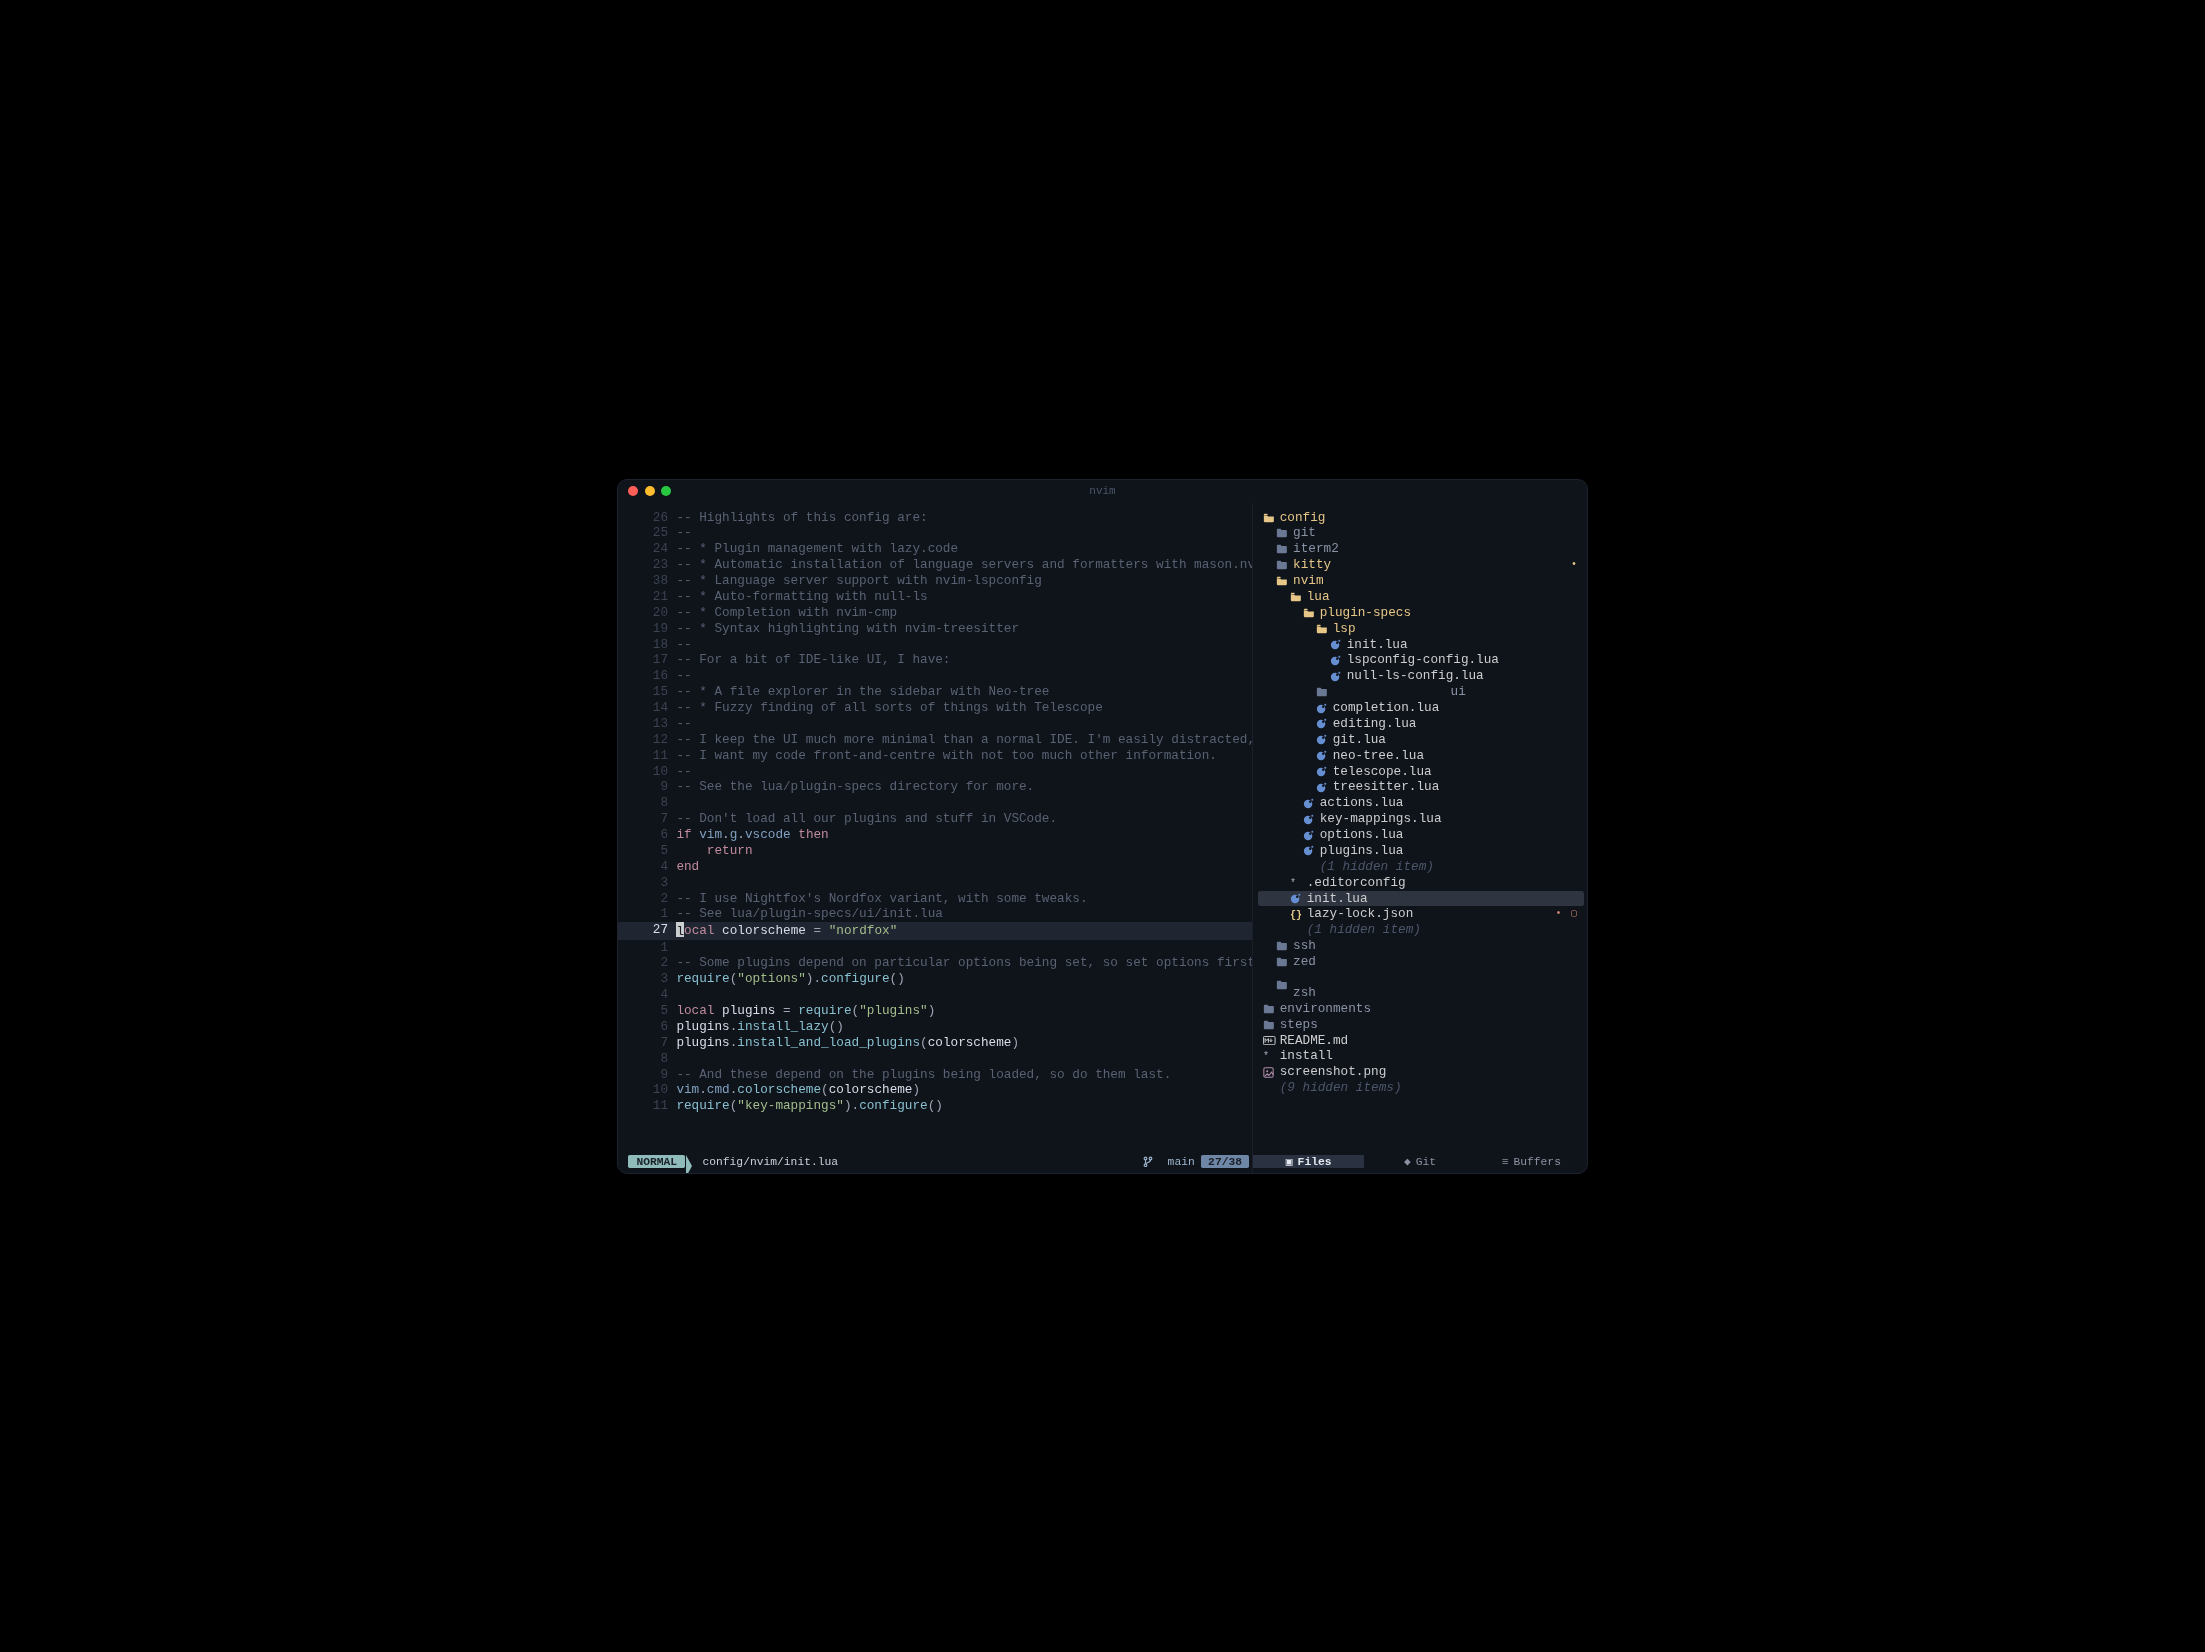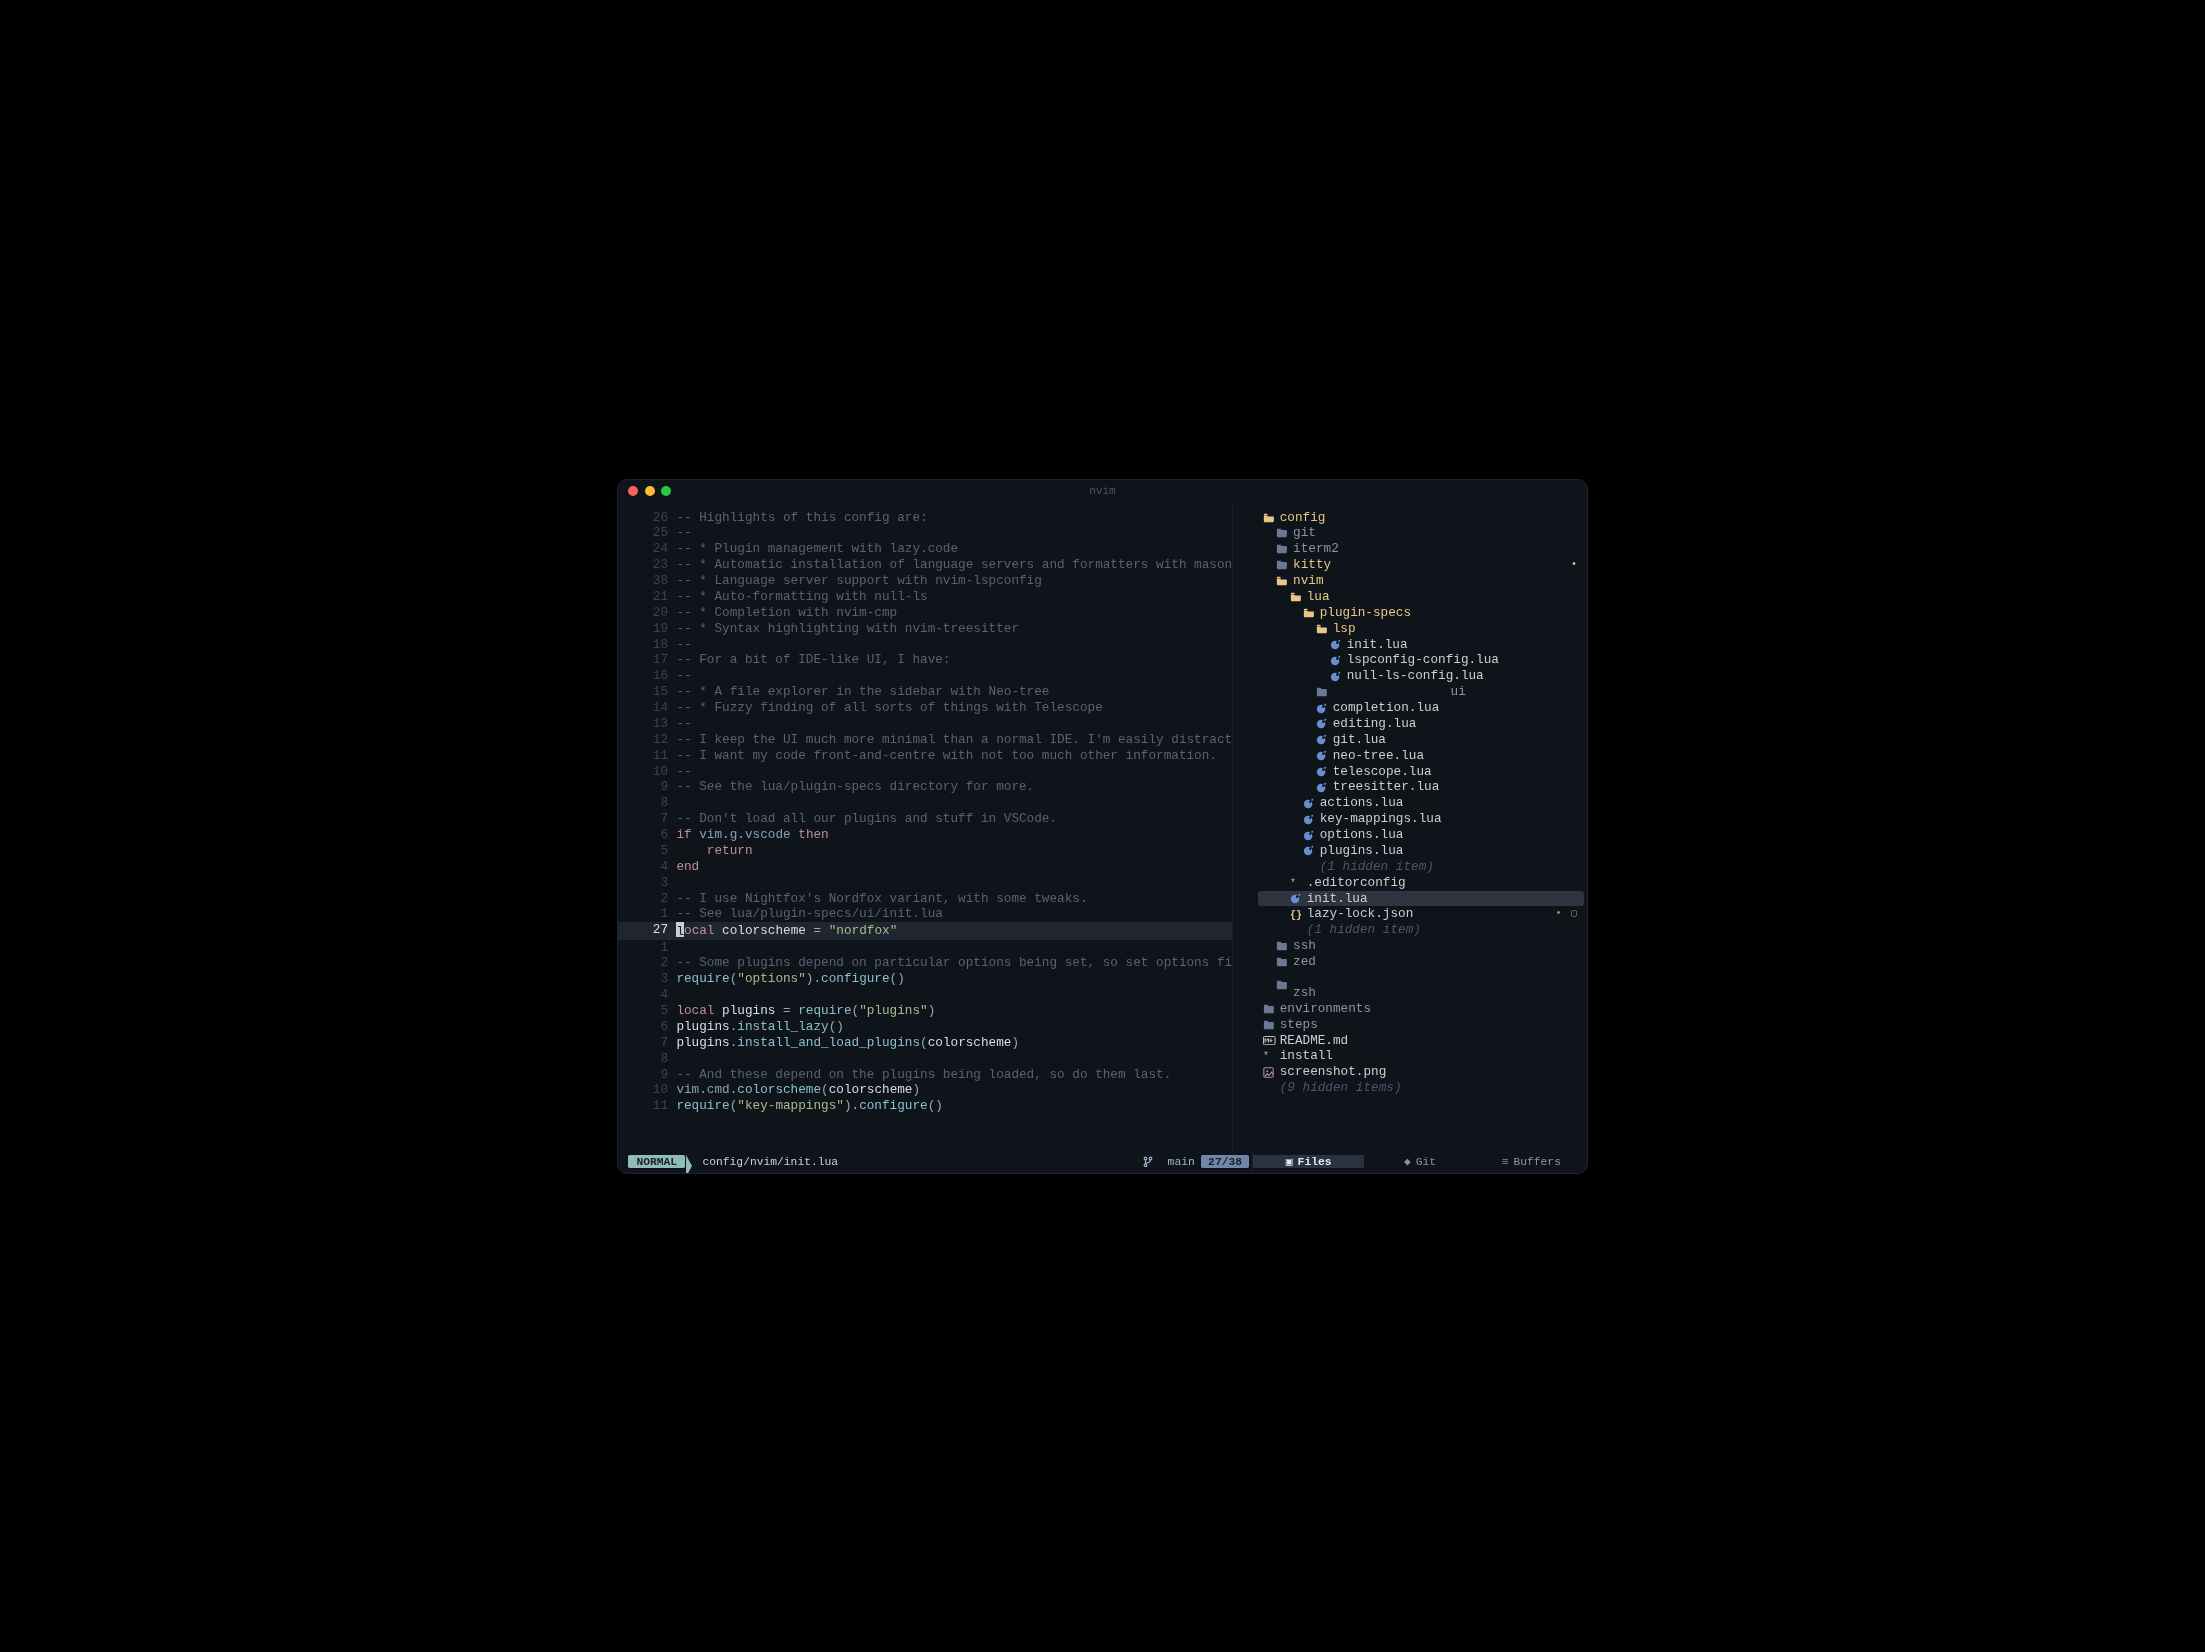--- a/index.html
+++ b/index.html
@@ -65,21 +65,21 @@
   .tok-kw{color:var(--keyword);}
   .tok-str{color:var(--string);}
   .tok-id{color:var(--ident);}
   .tok-fd{color:var(--field);}
   .tok-fn{color:var(--func);}
   .tok-punc{color:#9da5b4;}
   .cursor-block{
     display:inline-block;width:0.62em;height:1.15em;
     background:#cdcecf;margin-right:-0.62em;vertical-align:-0.18em;
   }
-  .tree{width:334px;flex:0 0 334px;display:flex;flex-direction:column;border-left:0.8px solid #1a1f2b;padding-left:20px;}
+  .tree{width:334px;flex:0 0 334px;display:flex;flex-direction:column;border-left:0.8px solid #1a1f2b;}
   .tree-body{flex:1;overflow:auto;padding:6.7px 3.3px 0 5px;}
   .node{display:flex;align-items:center;line-height:1.25;white-space:pre;}
   .node .pad{display:inline-block;}
   .node .ic{width:15px;text-align:center;flex:0 0 15px;margin-right:1.7px;}
   .node .name{flex:1;min-width:0;overflow:hidden;text-overflow:ellipsis;}
   .node .badge{margin-left:auto;padding-right:5px;font-size:10px;letter-spacing:1.7px;}
   .node.sel{background:var(--sel-row);border-radius:2.5px;}
   .hidden-note{color:var(--dim);font-style:italic;}
   .statuslines{display:flex;}
   .status{height:22px;display:flex;align-items:center;flex:1;min-width:0;font-size:11.3px;}

